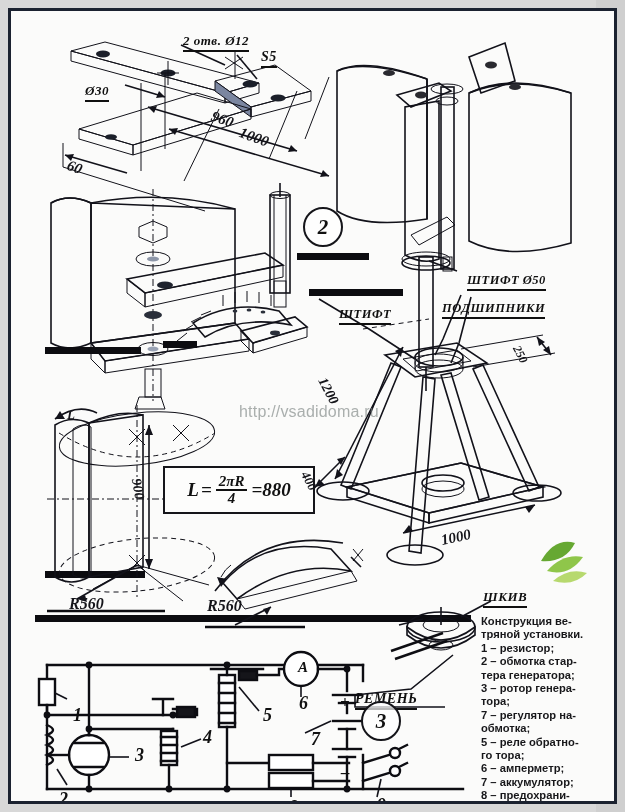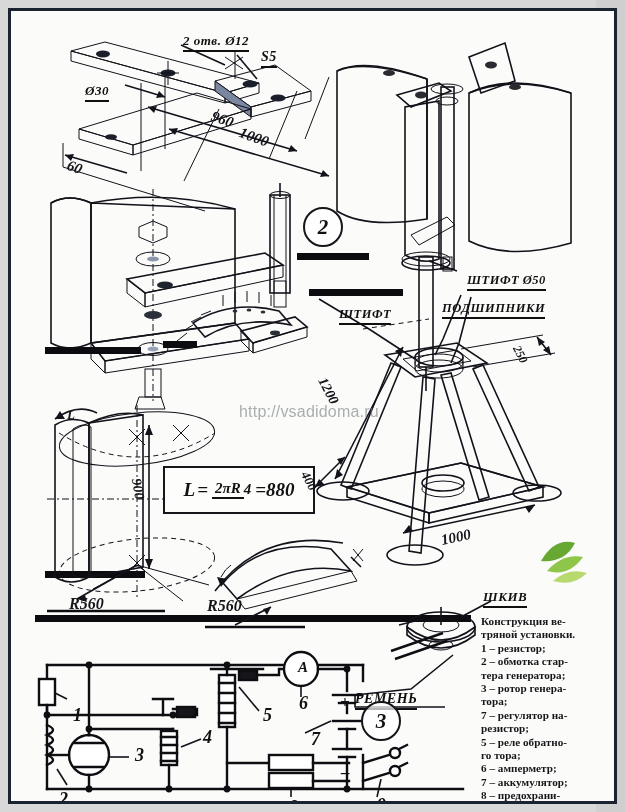--- a/index.html
+++ b/index.html
@@ -35,27 +35,27 @@
 
   
   .bar{position:absolute;background:#0c0c10;height:7px;}
 
   
   #formula{position:absolute;left:152px;top:455px;width:148px;height:44px;
      border:2.5px solid #15151a;background:#fdfdfc;
      display:flex;align-items:center;justify-content:center;}
   #formula .f{font-family:"Liberation Serif",serif;font-style:italic;font-weight:bold;
      font-size:19px;color:#111;display:flex;align-items:center;gap:2px;}
-  #formula .frac{display:inline-flex;flex-direction:row;align-items:center;
+  #formula .frac{display:inline-flex;flex-direction:column;align-items:center;
      line-height:1.02;font-size:15px;margin:0 2px;}
   #formula .frac .top{border-bottom:2px solid #111;padding:0 3px;}
 
   
   #legend{position:absolute;left:470px;top:604px;width:128px;
-     font-family:Liberation Serif, serif;font-size:11.2px;line-height:13.4px;
+     font-family:Liberation Sans, sans-serif;font-size:11.2px;line-height:13.4px;
      color:#17171a;font-weight:600;}
   #legend .t{margin:0;}
 
   
   #wm{position:absolute;left:228px;top:392px;font-family:"Liberation Sans",sans-serif;
      font-size:16px;color:rgba(120,128,126,.62);letter-spacing:.2px;}
 
   
   #banner{position:absolute;left:431px;top:786px;width:178px;height:20px;
      background:#17171c;display:flex;align-items:center;justify-content:center;}
@@ -561,21 +561,21 @@
 
   <div id="legend">
     <p class="t">Конструкция ве-</p>
     <p class="t">тряной установки.</p>
     <p class="t">1 – резистор;</p>
     <p class="t">2 – обмотка стар-</p>
     <p class="t">тера генератора;</p>
     <p class="t">3 – ротор генера-</p>
     <p class="t">тора;</p>
     <p class="t">7 – регулятор на-</p>
-    <p class="t">резистор;</p>
+    <p class="t">обмотка;</p>
     <p class="t">5 – реле обратно-</p>
     <p class="t">го тора;</p>
     <p class="t">6 – амперметр;</p>
     <p class="t">7 – аккумулятор;</p>
     <p class="t">8 – предохрани-</p>
 
   </div>
 
   </div>
  </div>

